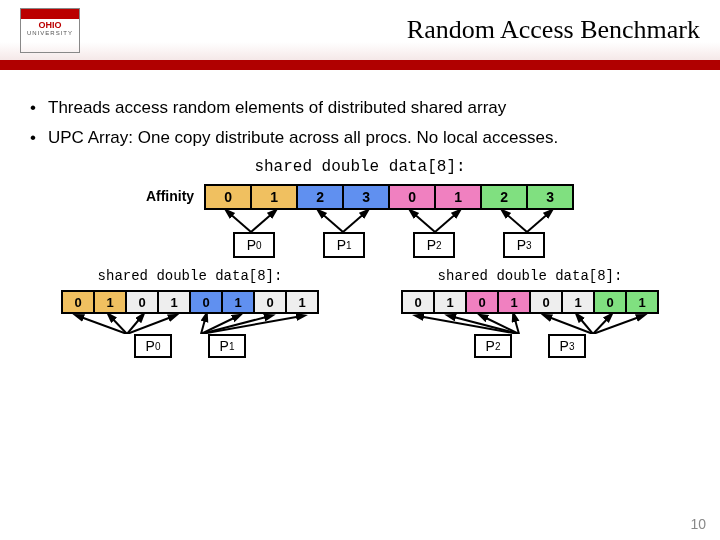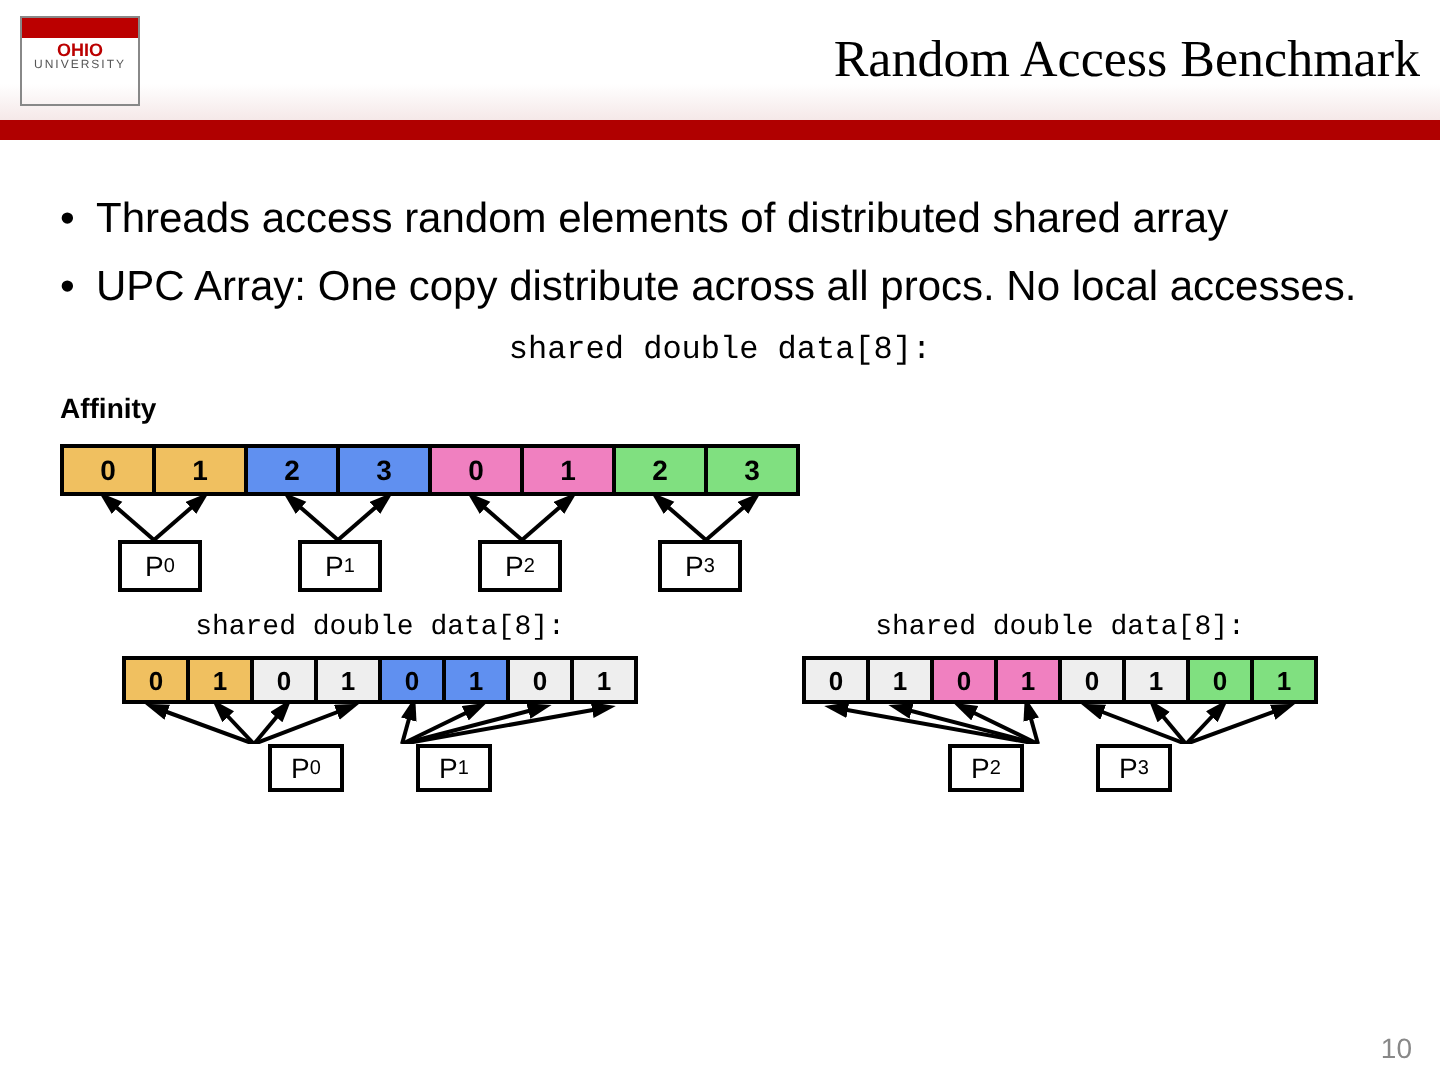--- a/index.html
+++ b/index.html
@@ -1,28 +1,28 @@
 <!DOCTYPE html>
 <html><head>
 <meta charset="utf-8">
 <style>
 * { box-sizing: border-box; margin: 0; padding: 0; }
 body { width: 720px; height: 540px; background: #fff; font-family: Arial, sans-serif; position: relative; overflow: hidden; }
-.header { display: flex; align-items: center; height: 60px; padding: 0 10px; background: linear-gradient(#fff 0%, #fff 70%, #f5e8e8 100%); }
+.header { display: flex; align-items: center; height: 60px; padding: 0 20px; background: linear-gradient(#fff 0%, #fff 70%, #f5e8e8 100%); }
 .logo { width: 60px; height: 45px; border: 1px solid #888; display: flex; flex-direction: column; font-size: 8px; }
 .logo-top { background: #b00; height: 10px; }
 .logo-text { color: #b00; font-weight: bold; text-align: center; font-size: 9px; line-height: 1; padding-top: 2px; }
 .logo-sub { color: #555; font-size: 6px; text-align: center; letter-spacing: 1px; }
 .title { flex: 1; text-align: right; font-family: 'Times New Roman', serif; font-size: 26px; color: #000; }
 .redbar { height: 10px; background: #b00000; }
 .content { padding: 18px 30px 0 30px; }
-.bullet { font-size: 21px; margin: 10px 0; padding-left: 18px; position: relative; }
+.bullet { font-size: 17px; margin: 10px 0; padding-left: 18px; position: relative; }
 .bullet::before { content: '•'; position: absolute; left: 0; }
 .code-line { font-family: 'Courier New', monospace; font-size: 16px; text-align: center; margin: 10px 0 8px 0; }
-.diagram1 { display: flex; align-items: flex-start; justify-content: center; gap: 10px; margin: 4px 0; flex-direction: column; }
+.diagram1 { display: flex; align-items: flex-start; justify-content: center; gap: 10px; margin: 4px 0; }
 .affinity-label { font-weight: bold; font-size: 14px; padding-top: 4px; }
 .cells-row { display: flex; }
 .cell { width: 48px; height: 26px; border: 2px solid #000; display: flex; align-items: center; justify-content: center; font-size: 14px; font-weight: bold; margin-left: -2px; }
 .cell:first-child { margin-left: 0; }
 .c-gold { background: #f0c060; }
 .c-blue { background: #6090f0; }
 .c-pink { background: #f080c0; }
 .c-green { background: #80e080; }
 .c-grey { background: #eee; }
 .procs-row { display: flex; justify-content: center; gap: 48px; margin-top: 24px; position: relative; }

